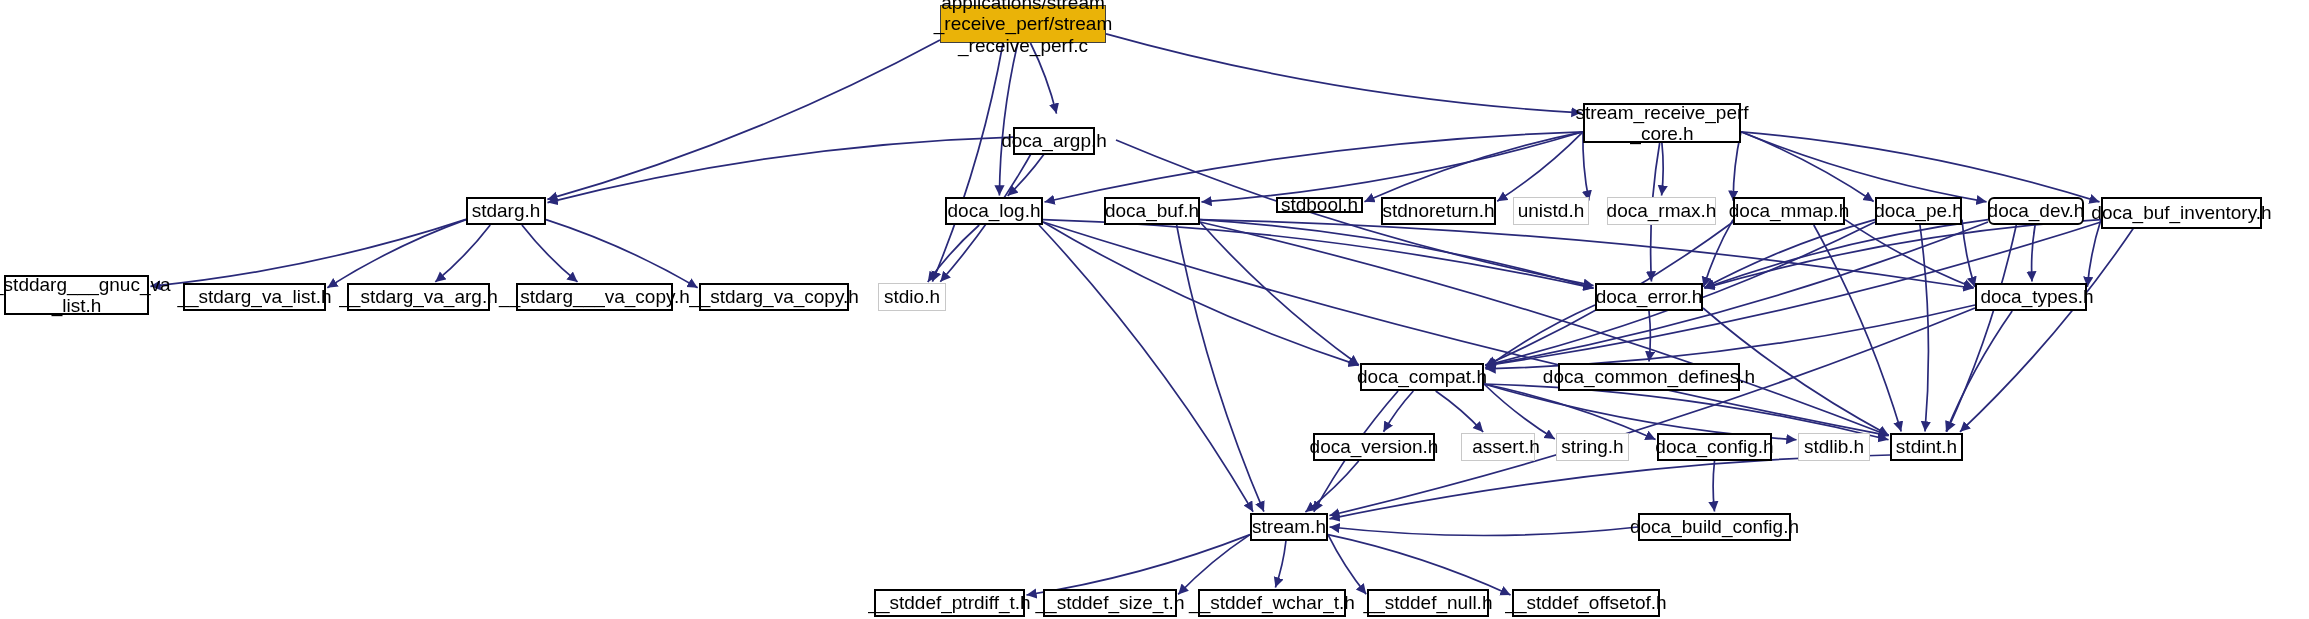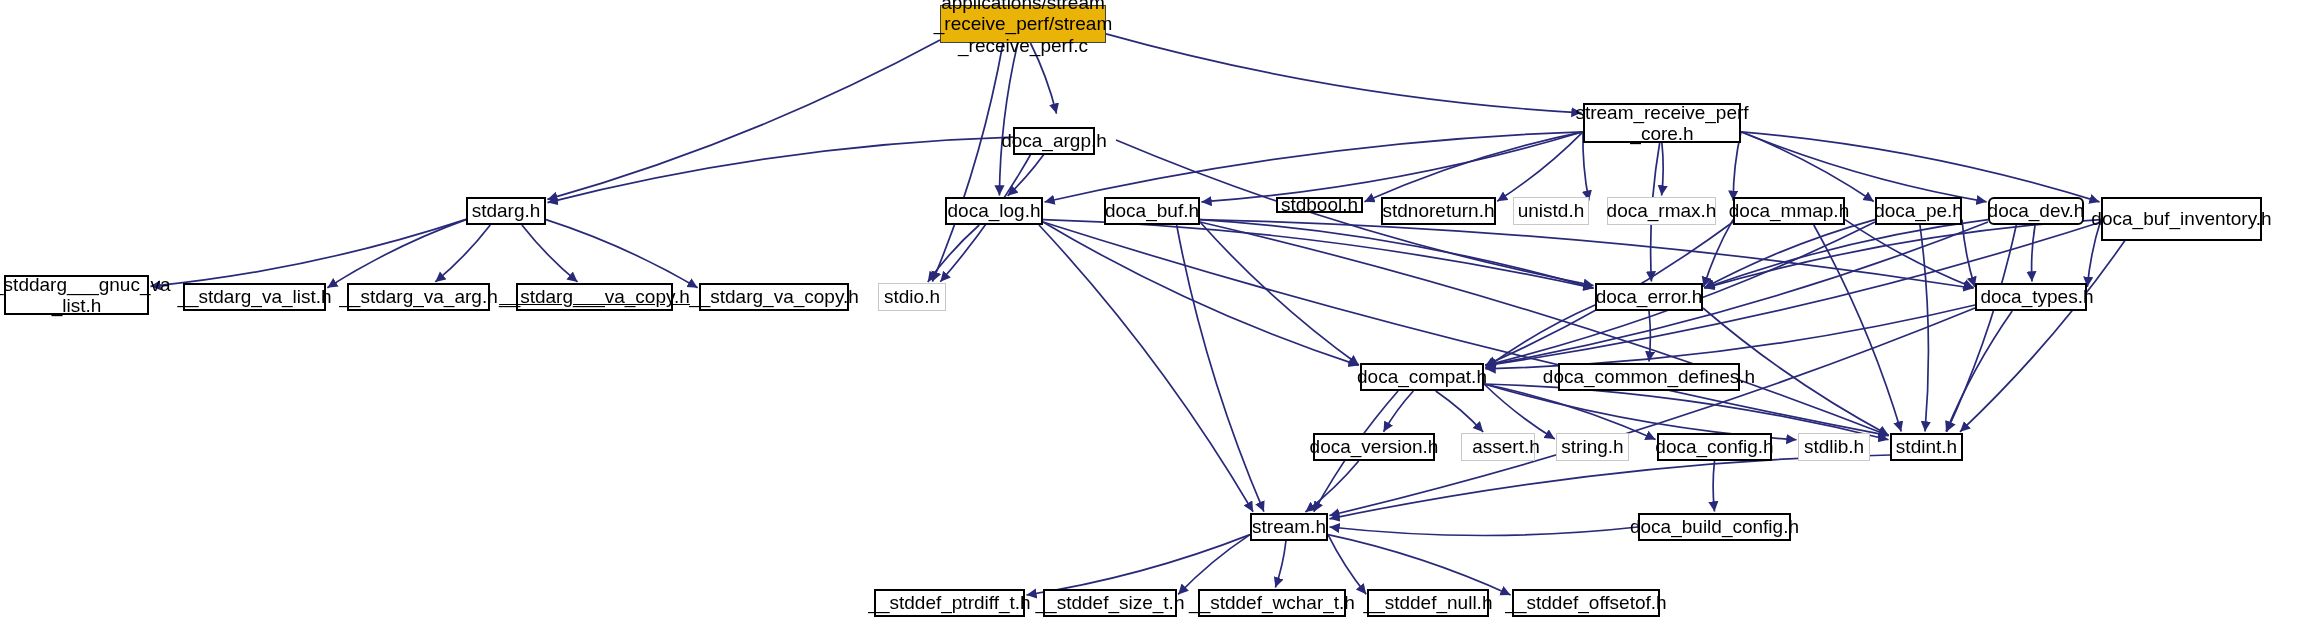--- a/index.html
+++ b/index.html
@@ -134,26 +134,26 @@
     <div class="node thick" style="left: 466px; top: 197px; width: 80px; height: 28px;">stdarg.h</div>
     <div class="node thick" style="left: 945px; top: 197px; width: 98px; height: 28px;">doca_log.h</div>
     <div class="node thick" style="left: 1104px; top: 197px; width: 96px; height: 28px;">doca_buf.h</div>
     <div class="node thick" style="left: 1276px; top: 197px; width: 87px; height: 16px;">stdbool.h</div>
     <div class="node thick" style="left: 1381px; top: 197px; width: 115px; height: 28px;">stdnoreturn.h</div>
     <div class="node sys" style="left: 1513px; top: 197px; width: 76px; height: 28px;">unistd.h</div>
     <div class="node sys" style="left: 1607px; top: 197px; width: 109px; height: 28px;">doca_rmax.h</div>
     <div class="node thick" style="left: 1733px; top: 197px; width: 112px; height: 28px;">doca_mmap.h</div>
     <div class="node thick" style="left: 1875px; top: 197px; width: 87px; height: 28px;">doca_pe.h</div>
     <div class="node thick" style="left: 1988px; top: 197px; width: 96px; height: 28px; border-radius: 6px;">doca_dev.h</div>
-    <div class="node thick" style="left: 2101px; top: 197px; width: 161px; height: 44px;">doca_buf_inventory.h</div>
+    <div class="node thick" style="left: 2101px; top: 197px; width: 161px; height: 32px;">doca_buf_inventory.h</div>
     <div class="node thick" style="left: 4px; top: 275px; width: 145px; height: 40px;">__stddarg___gnuc_va
 _list.h</div>
     <div class="node thick" style="left: 183px; top: 283px; width: 143px; height: 28px;">__stdarg_va_list.h</div>
     <div class="node thick" style="left: 347px; top: 283px; width: 143px; height: 28px;">__stdarg_va_arg.h</div>
-    <div class="node thick" style="left: 516px; top: 283px; width: 157px; height: 28px; text-decoration: underline;">__stdarg___va_copy.h</div>
+    <div class="node thick" style="left: 516px; top: 283px; width: 157px; height: 28px;">__stdarg___va_copy.h</div>
     <div class="node thick" style="left: 699px; top: 283px; width: 150px; height: 28px;">__stdarg_va_copy.h</div>
     <div class="node sys" style="left: 878px; top: 283px; width: 68px; height: 28px;">stdio.h</div>
     <div class="node thick" style="left: 1595px; top: 283px; width: 108px; height: 28px;">doca_error.h</div>
     <div class="node thick" style="left: 1975px; top: 283px; width: 112px; height: 28px; padding-left: 12px;">doca_types.h</div>
     <div class="node thick" style="left: 1360px; top: 363px; width: 124px; height: 28px;">doca_compat.h</div>
     <div class="node thick" style="left: 1558px; top: 363px; width: 182px; height: 28px;">doca_common_defines.h</div>
     <div class="node thick" style="left: 1313px; top: 433px; width: 122px; height: 28px;">doca_version.h</div>
     <div class="node sys" style="left: 1461px; top: 433px; width: 74px; height: 28px; padding-left: 16px;">assert.h</div>
     <div class="node sys" style="left: 1556px; top: 433px; width: 73px; height: 28px;">string.h</div>
     <div class="node thick" style="left: 1657px; top: 433px; width: 115px; height: 28px;">doca_config.h</div>

